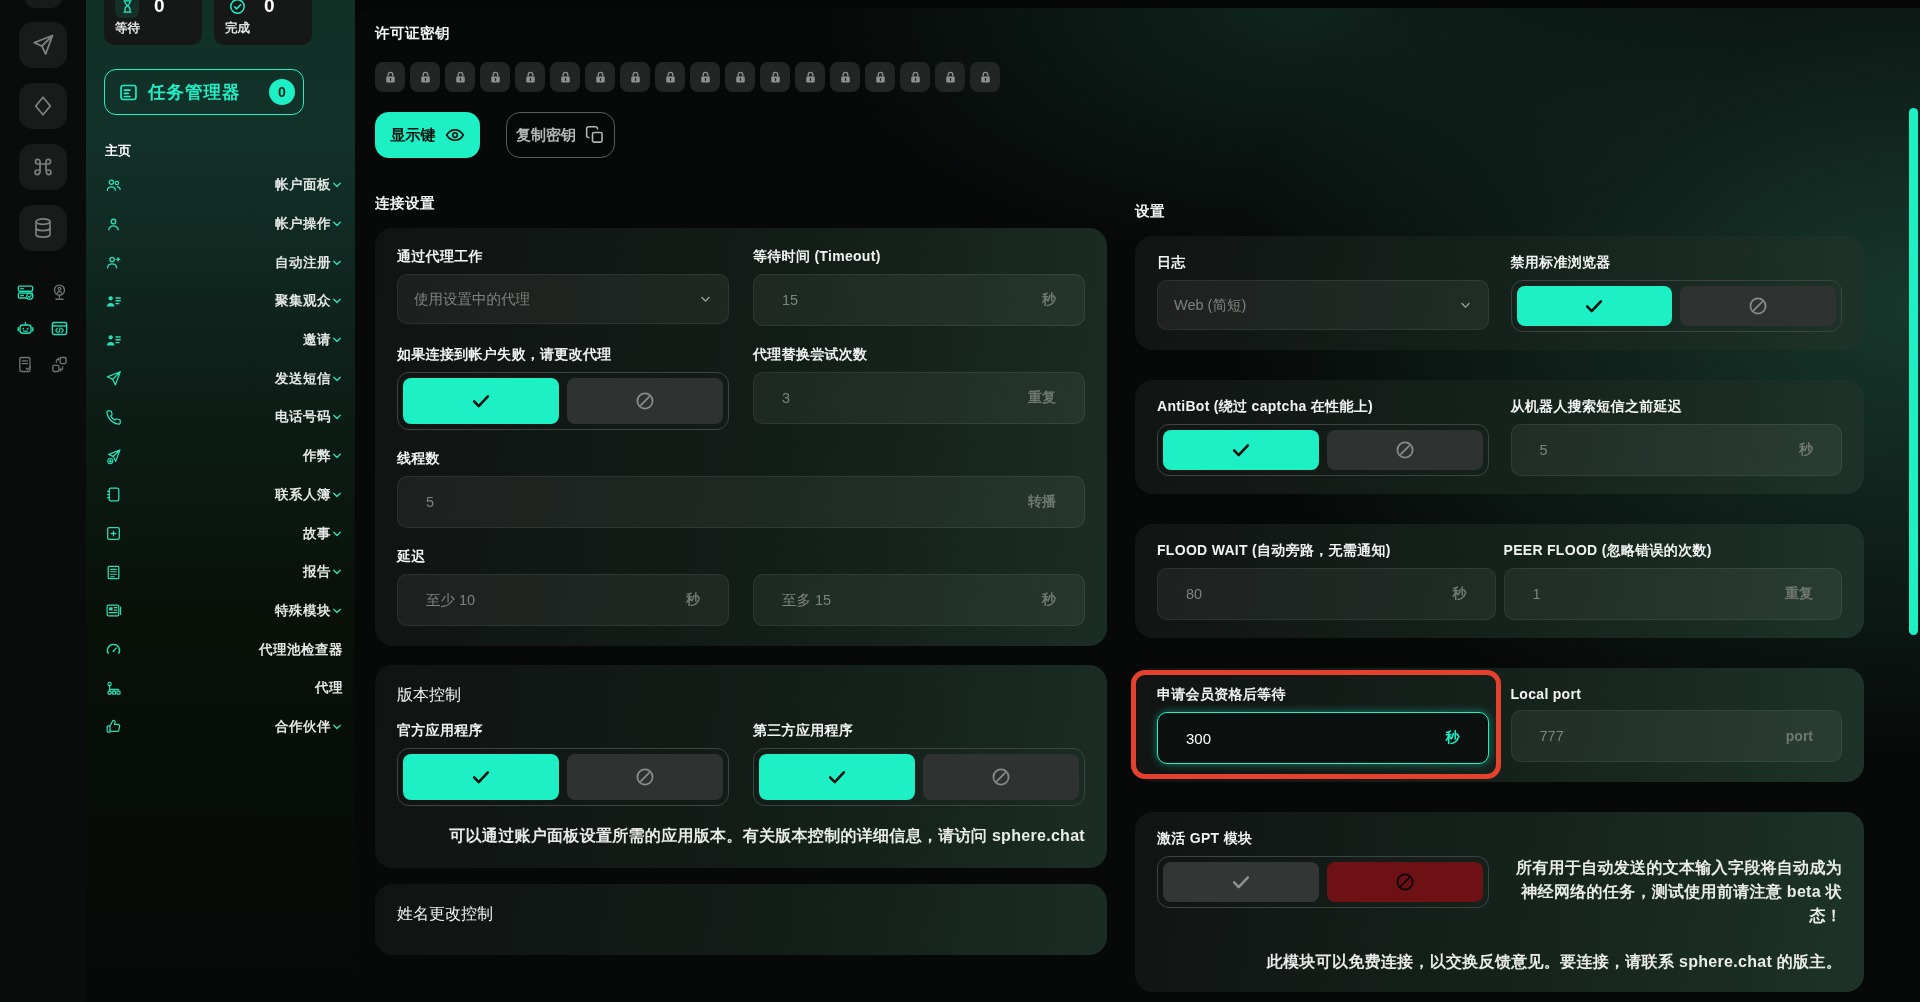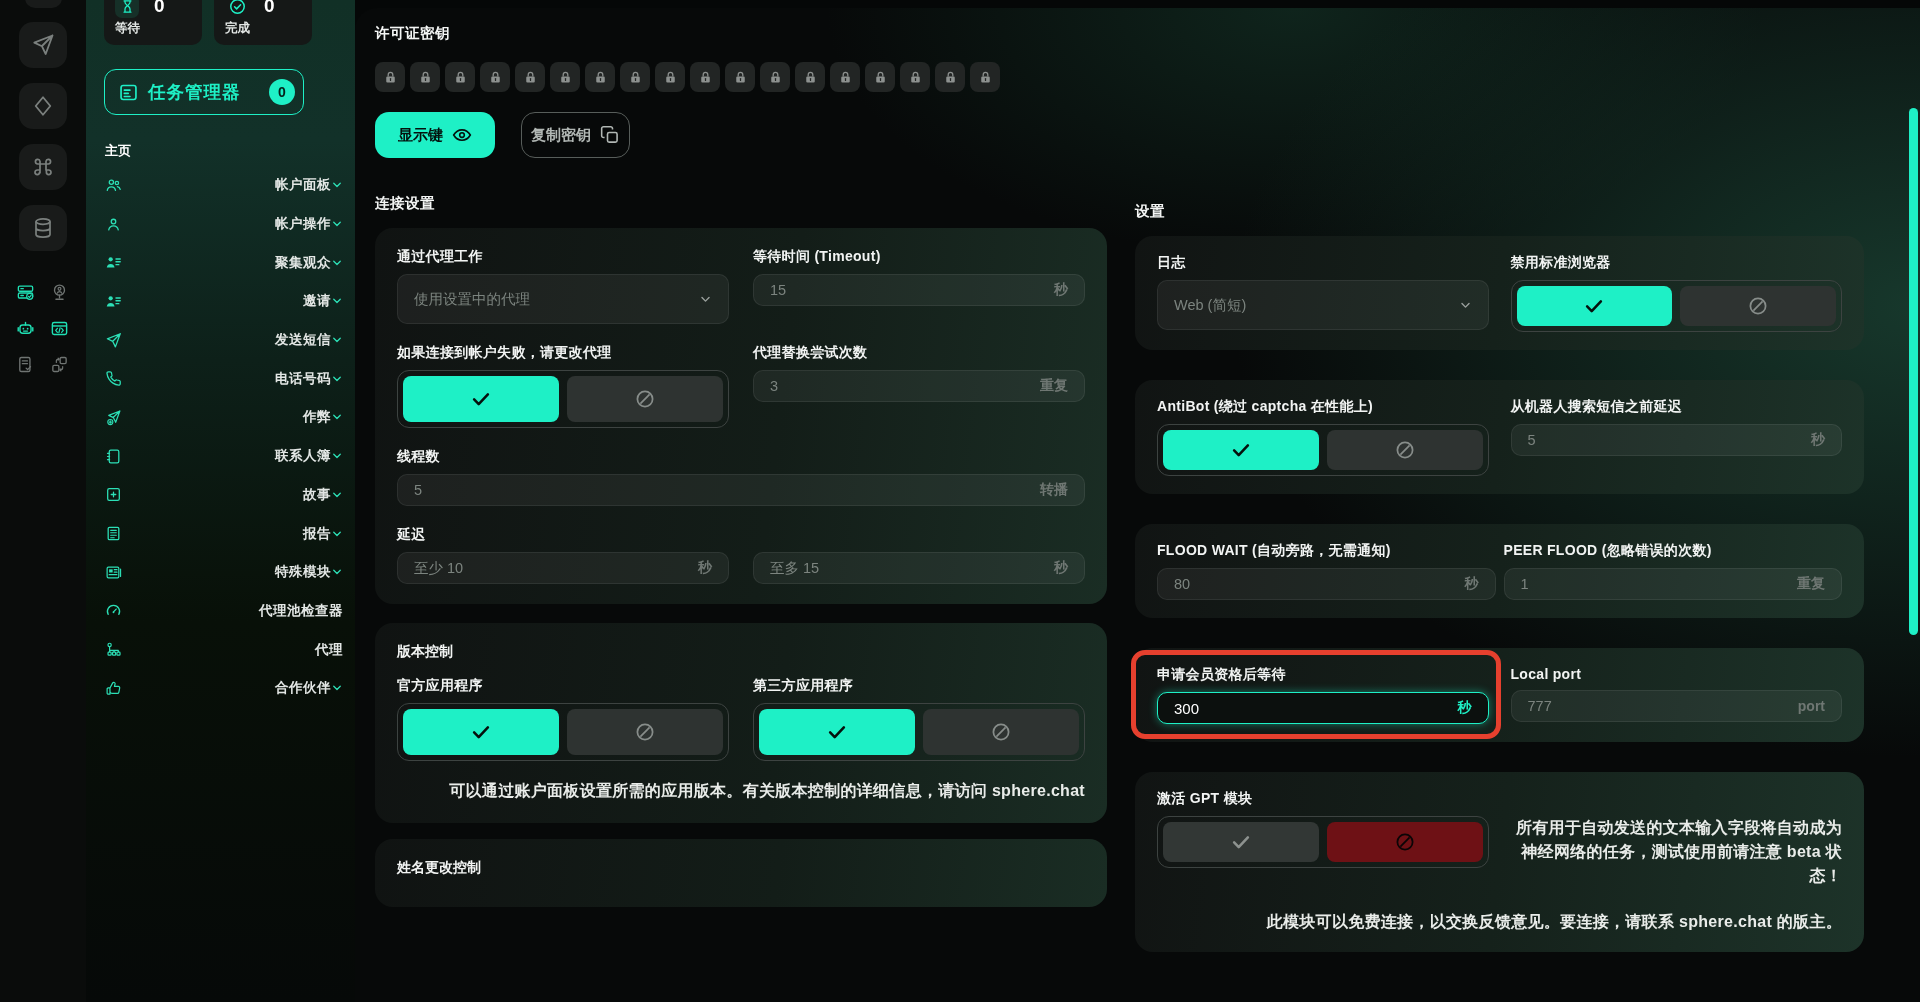--- a/index.html
+++ b/index.html
@@ -64,50 +64,50 @@
   .colL{width:732px;}
   .colR{width:729px;margin-left:28px;padding-top:178px;}
   .sec-title{font-size:14.5px;font-weight:bold;color:#f4f6f5;letter-spacing:.5px;}
   .locks{display:flex;gap:5px;margin-top:19px;}
   .lock-tile{width:30px;height:30px;border-radius:8px;background:#222524;display:grid;place-items:center;color:#8d918f;}
   .lock-tile svg{width:15px;height:15px;}
   .btns{display:flex;gap:26px;margin-top:20px;}
   .btn{height:46px;border-radius:14px;display:flex;align-items:center;justify-content:center;gap:9px;
     font-size:15px;font-weight:bold;cursor:pointer;}
   .btn svg{width:20px;height:20px;}
-  .btn-show{width:120px;background:var(--accent);color:#04120e;}
+  .btn-show{width:105px;background:var(--accent);color:#04120e;}
   .btn-copy{width:109px;border:1px solid #575d5a;color:#b1b7b4;background:transparent;}
   .conn-title{margin-top:36px;}
   .card{border-radius:18px;background:linear-gradient(97deg,#101312 0%,#131d18 55%,#1a2d24 100%);
     padding:20px 22px;}
   .colR .card{background:linear-gradient(97deg,#111413 0%,#15211b 50%,#1d3329 100%);}
   .grid2{display:grid;grid-template-columns:1fr 1fr;column-gap:24px;}
   .f-label{font-size:14px;font-weight:bold;color:#f2f4f3;margin-bottom:8px;letter-spacing:.3px;}
-  .field{height:32px;border-radius:10px;background:rgba(255,255,255,.055);border:1px solid rgba(255,255,255,.07);
-    display:flex;align-items:center;padding:0 16px;cursor:text;}
+  .field{height:52px;border-radius:10px;background:rgba(255,255,255,.055);border:1px solid rgba(255,255,255,.07);
+    display:flex;align-items:center;padding:0 28px;cursor:text;}
   .field .val{font-size:14.5px;color:var(--muted);}
   .field .suf{margin-left:auto;font-size:14px;color:var(--suffix);font-weight:bold;}
   .field.focused{background:#0c100e;border:1.5px solid var(--accent);box-shadow:0 0 9px rgba(30,240,198,.45);gap:24px;}
   .field.focused .val{color:#fff;font-size:15px;}
   .field.focused .suf{color:var(--accent);}
   .select{height:50px;border-radius:10px;background:rgba(255,255,255,.055);border:1px solid rgba(255,255,255,.07);
     display:flex;align-items:center;padding:0 16px;cursor:pointer;}
   .select .val{font-size:14.5px;color:var(--muted);}
   .select svg{margin-left:auto;width:13px;height:13px;color:#9aa09d;}
   .toggle{height:58px;border:1px solid #3d4341;border-radius:12px;display:flex;gap:8px;padding:5px;cursor:pointer;}
   .tbtn{flex:1;border-radius:8px;display:grid;place-items:center;}
   .tbtn svg{width:22px;height:22px;}
   .tbtn.on{background:var(--accent);color:#05110d;}
   .tbtn.off{background:#2e3331;color:#878d8a;}
   .tbtn.idle{background:#323735;color:#8d928f;}
   .tbtn.red{background:var(--red-btn);color:#0a0506;}
   .frow{margin-top:20px;}
   .note{font-size:16px;font-weight:bold;color:#e9ece9;line-height:1.5;letter-spacing:.3px;text-align:right;}
   .mt16{margin-top:16px;} .mt18{margin-top:18px;} .mt15{margin-top:15px;} .mt30{margin-top:30px;} .mt19{margin-top:19px;}
-  .card-title{font-size:14px;font-weight:bold;color:#f2f4f3;margin-bottom:16px;}
+  .card-title{font-size:16px;font-weight:normal;color:#f2f4f3;margin-bottom:16px;}
   .vcenter{display:flex;align-items:center;}
   .rel{position:relative;}
   .redbox{position:absolute;left:-4px;top:2px;bottom:3px;width:370px;border:5px solid var(--danger);
     border-radius:14px;pointer-events:none;}
   .gpt-warn{padding-top:26px;}
   .scrollthumb{position:absolute;right:2px;top:108px;width:9px;height:527px;background:var(--accent);border-radius:6px;z-index:9;}
 </style>
 </head>
 <body>
 
@@ -354,20 +354,29 @@
       <svg class="mic">
           <use href="#i-user"></use>
         </svg>
       <span class="mlabel">帐户操作</span>
       <svg class="mchev">
           <use href="#i-chevron"></use>
         </svg>
     </div>
     <div class="mitem">
       <svg class="mic">
+          <use href="#i-user-plus"></use>
+        </svg>
+      <span class="mlabel">自动注册</span>
+      <svg class="mchev">
+          <use href="#i-chevron"></use>
+        </svg>
+    </div>
+    <div class="mitem">
+      <svg class="mic">
           <use href="#i-user-list"></use>
         </svg>
       <span class="mlabel">聚集观众</span>
       <svg class="mchev">
           <use href="#i-chevron"></use>
         </svg>
     </div>
     <div class="mitem">
       <svg class="mic">
           <use href="#i-user-list"></use>

